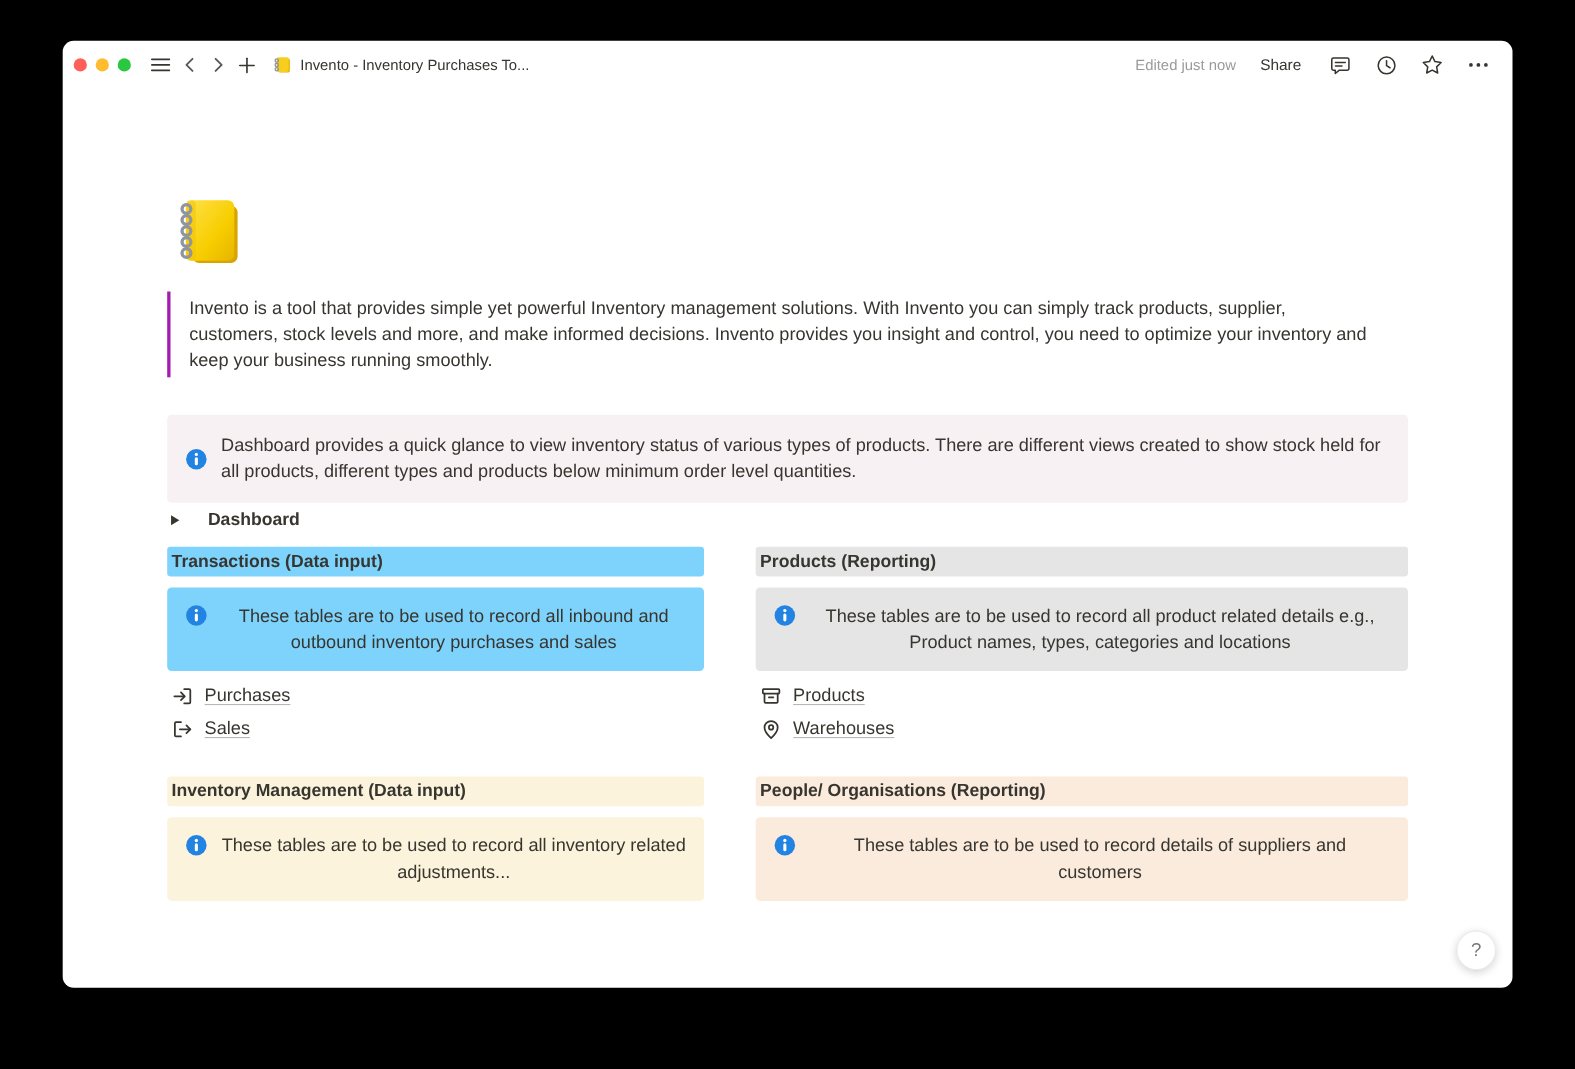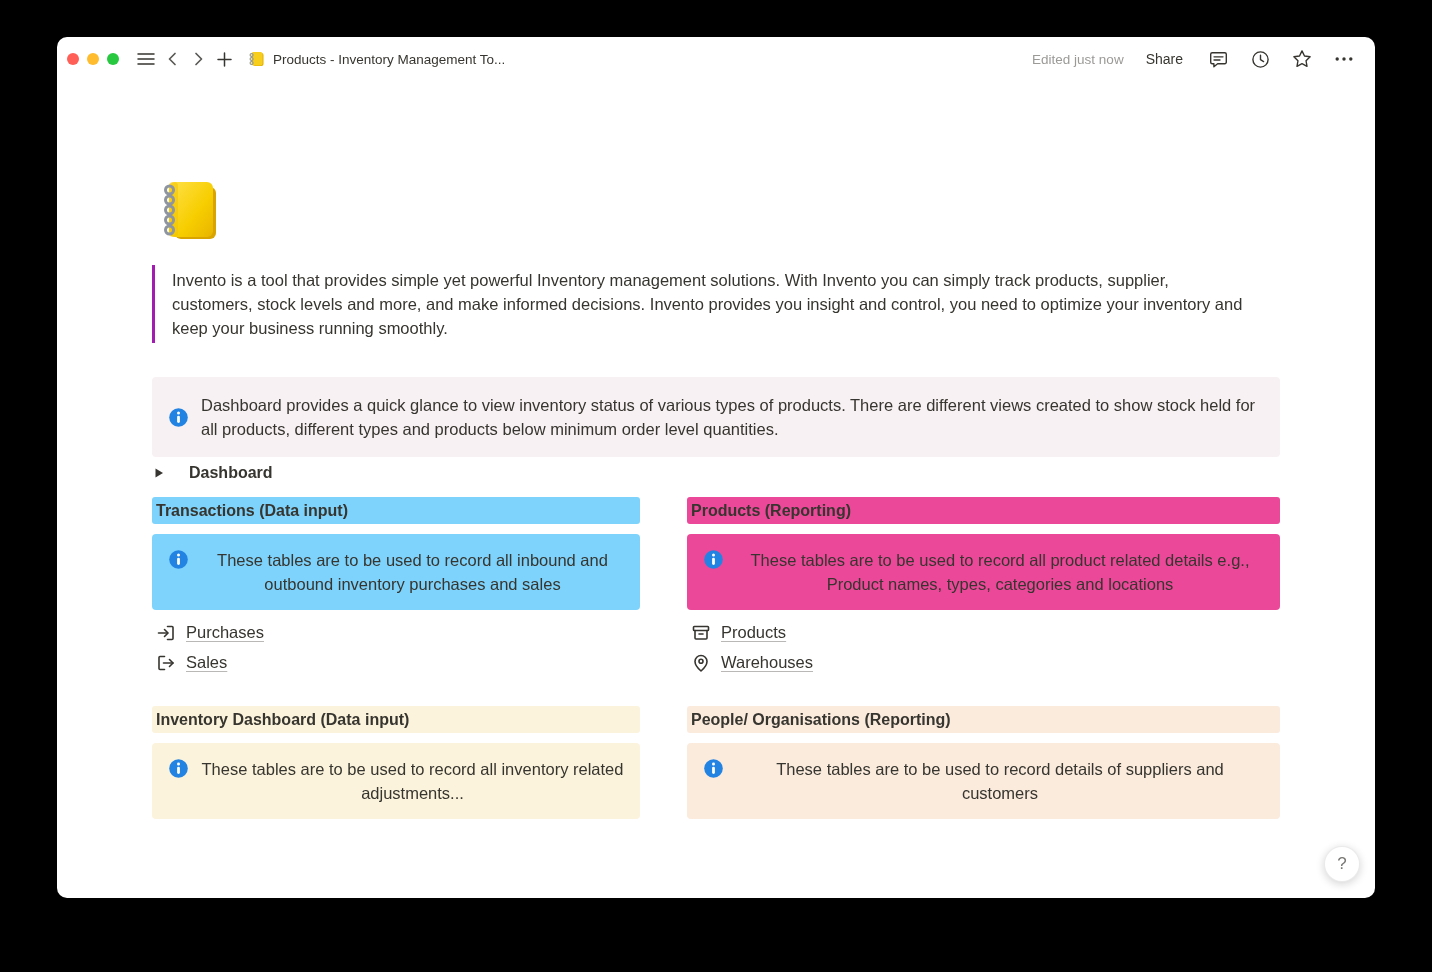--- a/index.html
+++ b/index.html
@@ -33,21 +33,21 @@
   .quote{margin-top:18px;border-left:3px solid #a21caf;padding:3px 30px 3px 17px;font-size:16.5px;line-height:24px;}
   .callout{display:flex;gap:12px;border-radius:4px;padding:16px;font-size:16.5px;line-height:24px;}
   .callout .cicon{flex:0 0 auto;margin-top:1px;}
   .callout-main{margin-top:34px;background:#F7F1F3;align-items:center;}
   .toggle-row{margin-top:2px;display:flex;align-items:center;gap:25px;height:28px;padding:0 2px;cursor:pointer;}
   .toggle-label{font-weight:600;font-size:16px;}
   .columns{margin-top:10px;display:grid;grid-template-columns:488px 593px;column-gap:47px;align-items:start;}
   .col-header{padding:4px 4px;border-radius:3px;font-weight:600;font-size:16px;line-height:19px;}
   .col-callout{margin-top:10px;border-radius:4px;padding:14px 16px;text-align:center;}
   .bg-pink{background:#7dd3fc}
-  .bg-green{background:#ec4899}
+  .bg-green{background:#e5e5e5}
   .bg-yellow{background:#FBF3DB}
   .bg-orange{background:#FAEBDD}
   .links{margin-top:8px;display:flex;flex-direction:column;}
   .link-row{display:flex;align-items:flex-start;gap:10px;padding:5px 4px;height:30px;box-sizing:border-box;cursor:pointer;border-radius:3px;}
   .link-row svg{flex:0 0 auto;}
   .link-label{font-size:16.5px;font-weight:500;text-decoration:underline;text-decoration-color:rgba(55,53,47,.35);text-underline-offset:2.5px;}
   .section-2{margin-top:28px;}
   
   .help-btn{
     position:absolute;right:15px;bottom:16px;width:36px;height:36px;border-radius:50%;
@@ -101,21 +101,21 @@
     <div class="tab-title-group">
       <svg width="18" height="18" viewBox="0 0 18 18">
         <rect x="6" y="3" width="10.5" height="13" rx="2" fill="#E0AE00"></rect>
         <rect x="4.5" y="2" width="11" height="13.5" rx="2" fill="#F7CE1B"></rect>
         <g fill="none" stroke="#8E959E" stroke-width="1.2">
           <circle cx="4.6" cy="5" r="1.5"></circle>
             <circle cx="4.6" cy="9" r="1.5"></circle>
             <circle cx="4.6" cy="13" r="1.5"></circle>
         </g>
       </svg>
-      <span class="tab-title">Products - Inventory Management To...</span>
+      <span class="tab-title">Invento - Inventory Purchases To...</span>
     </div>
 
     <div class="tb-spacer"></div>
 
     <div class="tb-right">
       <span class="edited">Edited just now</span>
       <button class="share">Share</button>
       <button class="tb-btn">
         <svg width="19" height="19" viewBox="0 0 19 19">
             <path d="M3.2 2.8h12.6a1.5 1.5 0 0 1 1.5 1.5v8a1.5 1.5 0 0 1-1.5 1.5H8.6l-3.7 3v-3H3.2a1.5 1.5 0 0 1-1.5-1.5v-8a1.5 1.5 0 0 1 1.5-1.5z" fill="none" stroke="#37352F" stroke-width="1.4" stroke-linejoin="round"></path>
@@ -213,21 +213,21 @@
             <div class="link-row">
               <svg width="20" height="20" viewBox="0 0 20 20" fill="none" stroke="#37352F" stroke-width="1.6" stroke-linecap="round" stroke-linejoin="round">
                   <path d="M8.5 3.5H4a1 1 0 0 0-1 1v11a1 1 0 0 0 1 1h4.5"></path>
                   <path d="M7.5 10h9.5"></path>
                   <path d="M13.5 6.5 17 10l-3.5 3.5"></path>
                 </svg>
               <span class="link-label">Sales</span>
             </div>
           </div>
 
-          <div class="col-header bg-yellow section-2">Inventory Dashboard (Data input)</div>
+          <div class="col-header bg-yellow section-2">Inventory Management (Data input)</div>
           <div class="callout col-callout bg-yellow">
             <svg class="cicon" width="21" height="21" viewBox="0 0 21 21">
                 <circle cx="10.5" cy="10.5" r="9.3" fill="#2383E2"></circle>
                 <circle cx="10.5" cy="6.1" r="1.5" fill="#fff"></circle>
                 <rect x="9.1" y="8.7" width="2.8" height="7.2" rx="1.4" fill="#fff"></rect>
               </svg>
             <div>These tables are to be used to record all inventory related adjustments...</div>
           </div>
         </div>
 

